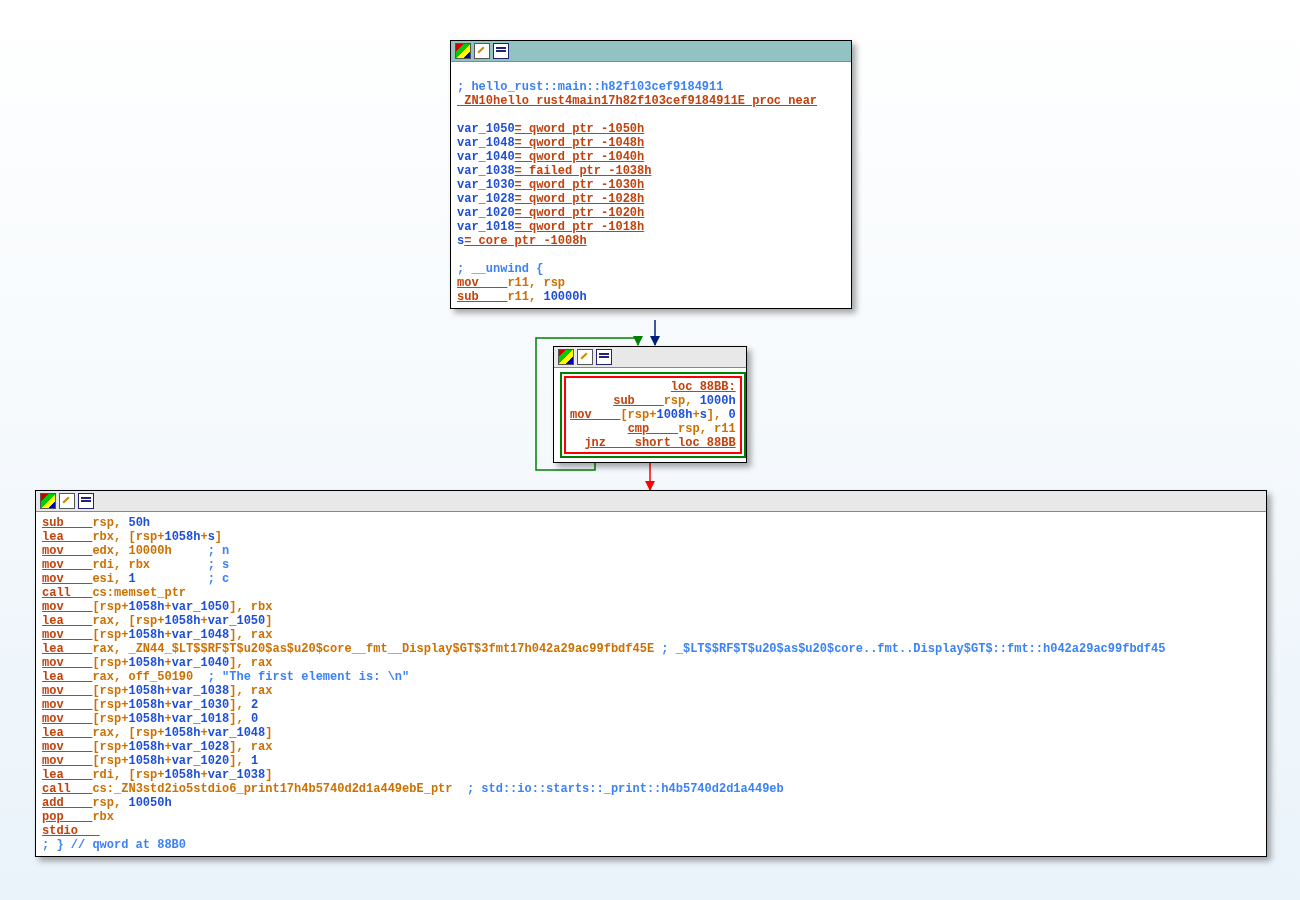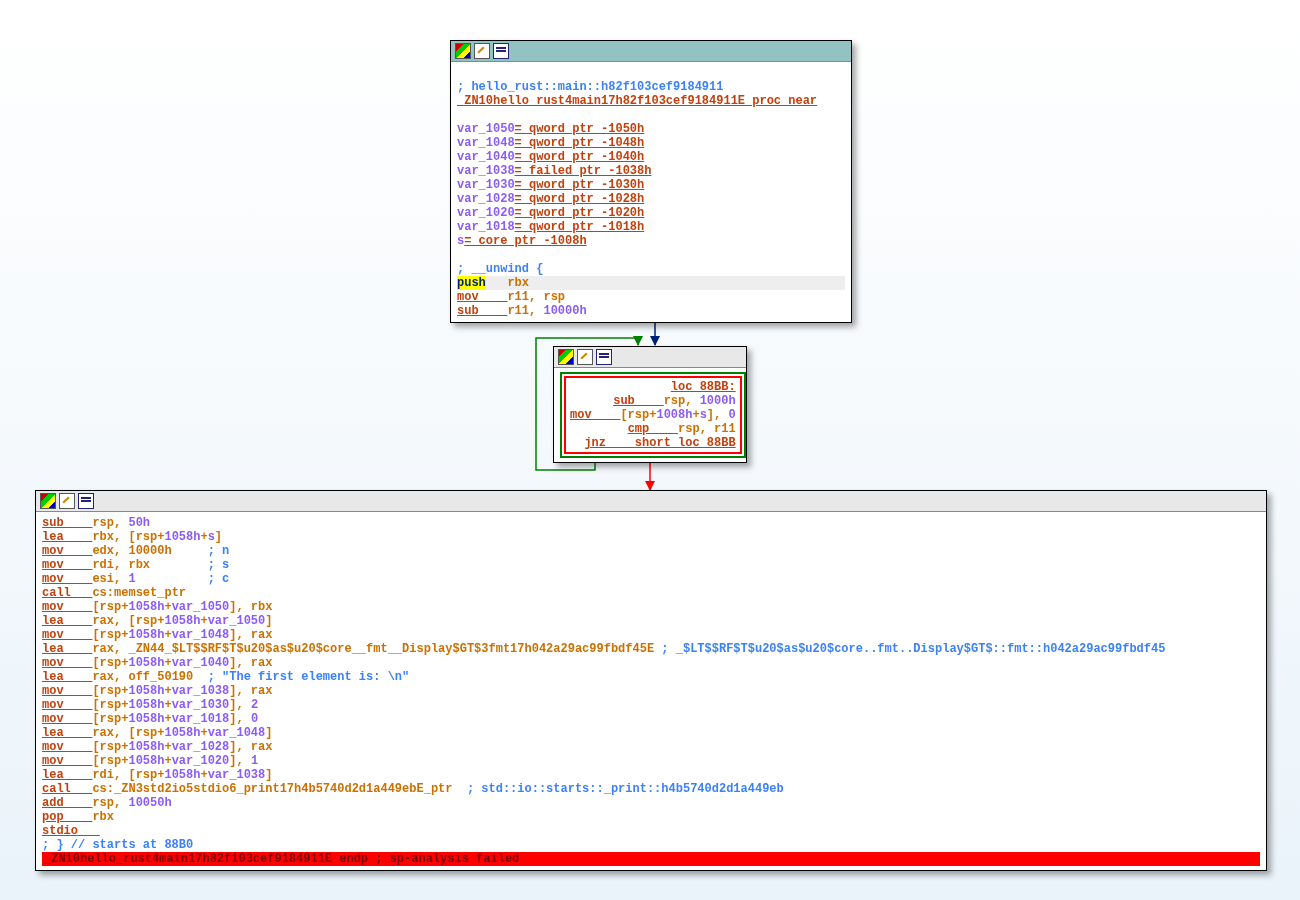--- a/index.html
+++ b/index.html
@@ -64,21 +64,21 @@
     background: #227;
     box-shadow: 0 3px 0 #227;
   }
   .code {
     padding: 4px 6px;
     line-height: 14px;
     white-space: pre;
     color: #001f7a;
   }
   .hl-row { background: #eee; }
-  .g { color: #8b5cf6; }
+  .g { color: #1d4ed8; }
   .n { color: #c2410c; text-decoration: underline; }
   .o { color: #cc7000; }
   .gr { color: #3b82f6; }
   .errbar {
     background: #ff0000;
     color: #7a0000;
     padding: 0 2px;
   }
   .border-red { border: 2px solid #ff0000; display:inline-block; padding:2px 4px; }
   .border-green { border: 2px solid #008000; display:inline-block; padding:2px 2px; }
@@ -126,21 +126,21 @@
 <span class="g">var_1048</span><span class="n">= qword ptr -1048h</span>
 <span class="g">var_1040</span><span class="n">= qword ptr -1040h</span>
 <span class="g">var_1038</span><span class="n">= failed ptr -1038h</span>
 <span class="g">var_1030</span><span class="n">= qword ptr -1030h</span>
 <span class="g">var_1028</span><span class="n">= qword ptr -1028h</span>
 <span class="g">var_1020</span><span class="n">= qword ptr -1020h</span>
 <span class="g">var_1018</span><span class="n">= qword ptr -1018h</span>
 <span class="g">s</span><span class="n">= core ptr -1008h</span>
 
 <span class="gr">; __unwind {</span>
-<div class="hl-row"><span style="background:#ffff00;color:#001f7a">push</span>   <span class="o">rbx</span></div><span class="n">mov    </span><span class="o">r11, rsp</span>
+<span class="n">mov    </span><span class="o">r11, rsp</span>
 <span class="n">sub    </span><span class="o">r11, </span><span class="g">10000h</span></div>
 </div>
 
 <div class="node" style="left:553px; top:346px; width:192px;text-align:right;">
   <div class="titlebar tb-gray">
     <span class="icon icon-color"></span>
     <span class="icon icon-edit"></span>
     <span class="icon icon-mini"></span>
   </div>
   <div class="code" id="b2"><div class="border-green"><div class="border-red"><span class="n">loc_88BB:</span>
@@ -172,15 +172,15 @@
 <span class="n">mov    </span><span class="o">[rsp+<span class="g">1058h</span>+<span class="g">var_1030</span>], <span class="g">2</span></span>
 <span class="n">mov    </span><span class="o">[rsp+<span class="g">1058h</span>+<span class="g">var_1018</span>], <span class="g">0</span></span>
 <span class="n">lea    </span><span class="o">rax, [rsp+<span class="g">1058h</span>+<span class="g">var_1048</span>]</span>
 <span class="n">mov    </span><span class="o">[rsp+<span class="g">1058h</span>+<span class="g">var_1028</span>], rax</span>
 <span class="n">mov    </span><span class="o">[rsp+<span class="g">1058h</span>+<span class="g">var_1020</span>], <span class="g">1</span></span>
 <span class="n">lea    </span><span class="o">rdi, [rsp+<span class="g">1058h</span>+<span class="g">var_1038</span>]</span>
 <span class="n">call   </span><span class="o">cs:_ZN3std2io5stdio6_print17h4b5740d2d1a449ebE_ptr  <span class="gr">; std::io::starts::_print::h4b5740d2d1a449eb</span></span>
 <span class="n">add    </span><span class="o">rsp, <span class="g">10050h</span></span>
 <span class="n">pop    </span><span class="o">rbx</span>
 <span class="n">stdio   </span><span class="o"></span>
-<span class="gr">; } // starts at 88B0</span>
-<div class="errbar"><span style="color:#800000">_ZN10hello_rust4main17h82f103cef9184911E endp ; sp-analysis failed</span></div></div>
+<span class="gr">; } // qword at 88B0</span>
+</div>
 </div>
 
 </body></html>

